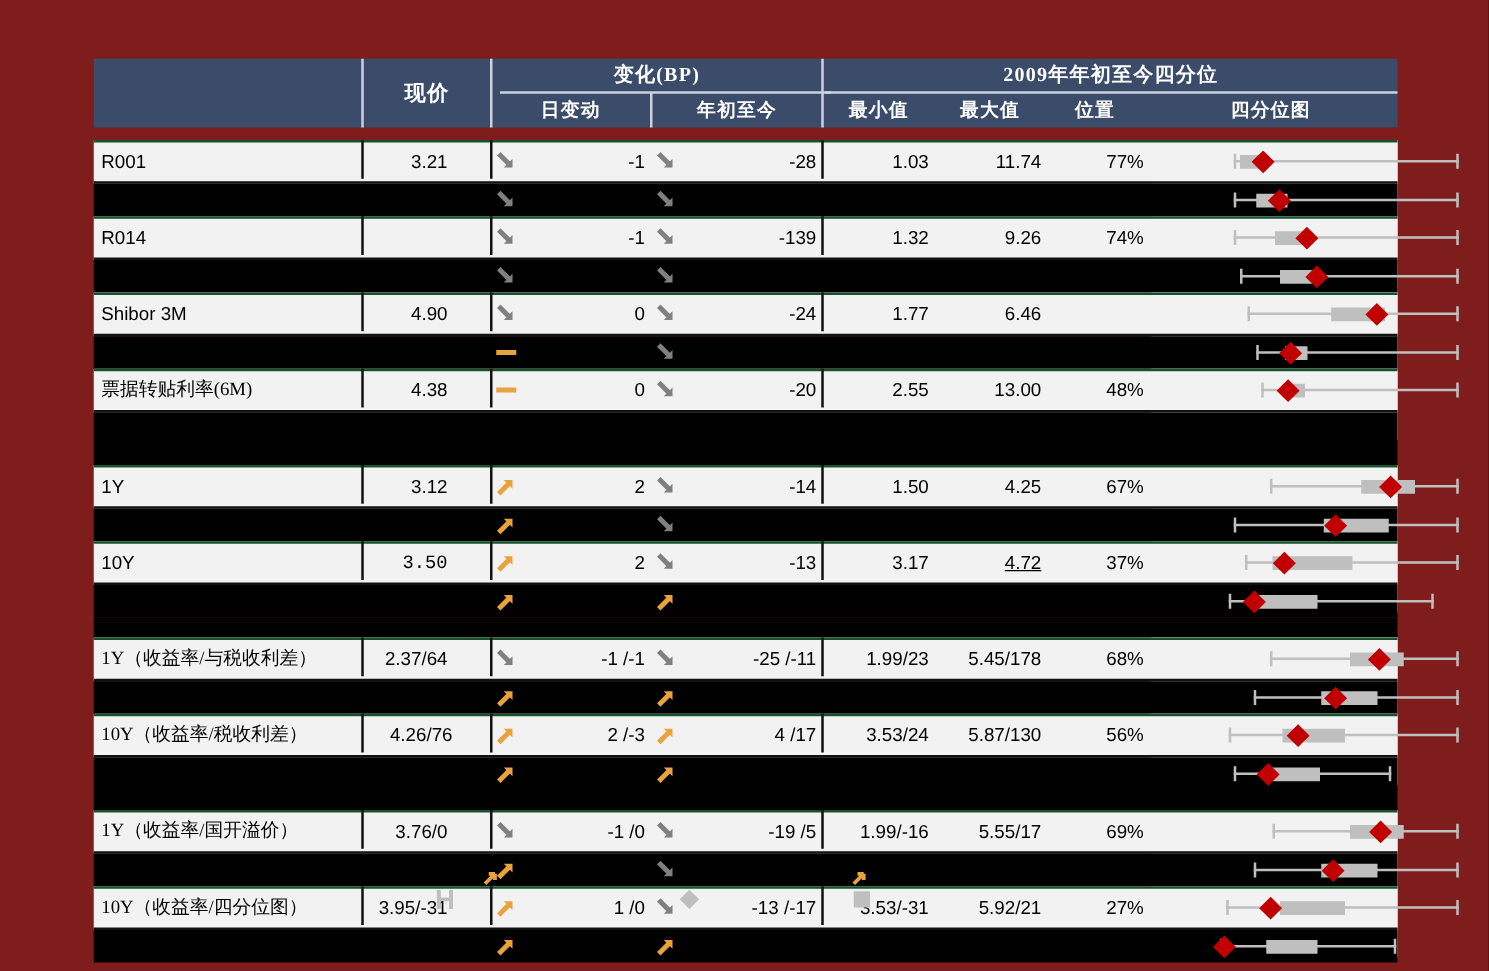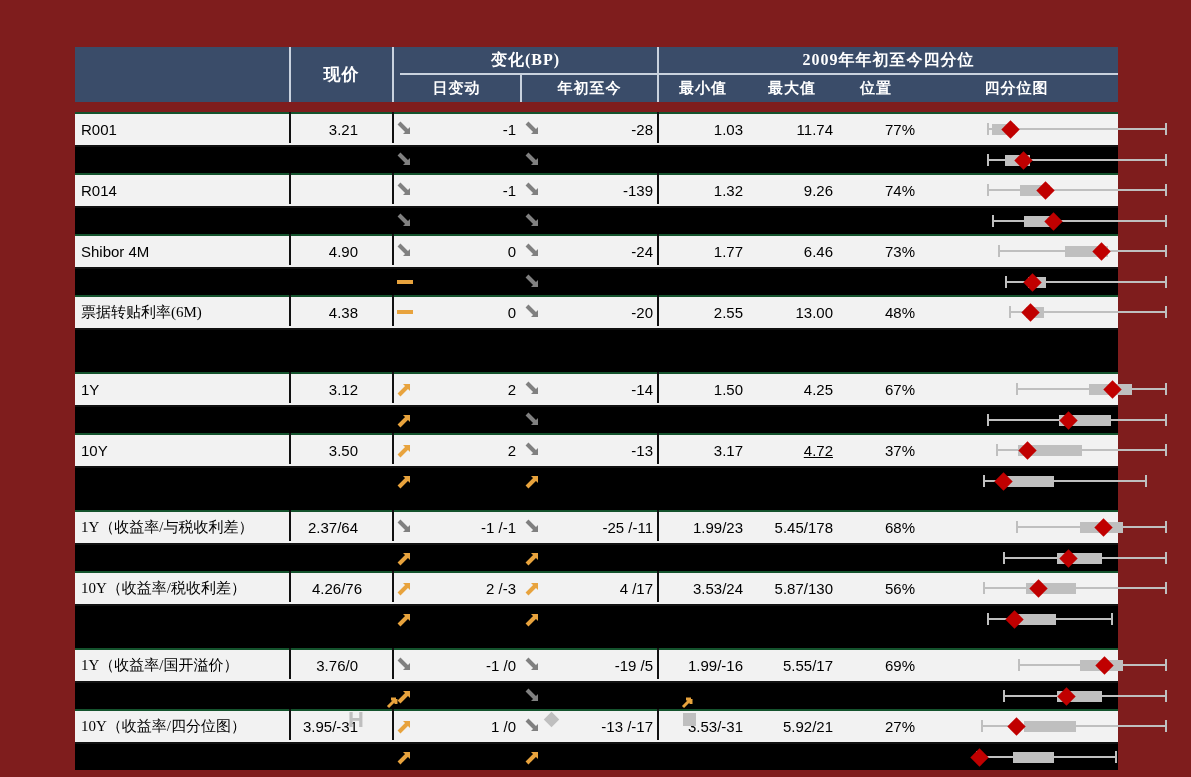--- a/index.html
+++ b/index.html
@@ -182,39 +182,38 @@
             <div class="cap" style="left:9px;"></div>
             <div class="cap" style="left:182px;"></div>
             <div class="box" style="left:41px;width:32px;"></div>
             <div class="dia" style="left:64px;"></div>
           </div>
         </div>
         <div class="row">
           <div class="sep" style="left:214px;"></div>
           <div class="sep" style="left:317px;"></div>
           <div class="sep" style="left:582px;"></div>
-          <div class="cellv name" style="left:6px;">Shibor 4M</div>
+          <div class="cellv name" style="left:6px;">Shibor 3M</div>
           <div class="cellv num" style="left:0;width:283px;">4.90</div>
           <div class="arrow" style="left:320px;top:5px;">
             <svg width="20" height="20" viewBox="0 0 20 20">
               <path d="M4 4 L13 13" stroke="#808080" stroke-width="4" fill="none"></path>
               <path d="M15 15 L15 8 L8 15 Z" fill="#808080"></path>
             </svg>
           </div>
           <div class="cellv num" style="left:0;width:441px;">0</div>
           <div class="arrow" style="left:448px;top:5px;">
             <svg width="20" height="20" viewBox="0 0 20 20">
               <path d="M4 4 L13 13" stroke="#808080" stroke-width="4" fill="none"></path>
               <path d="M15 15 L15 8 L8 15 Z" fill="#808080"></path>
             </svg>
           </div>
           <div class="cellv num" style="left:0;width:578px;">-24</div>
           <div class="cellv num" style="left:0;width:668px;">1.77</div>
           <div class="cellv num" style="left:0;width:758px;">6.46</div>
-          <div class="cellv num" style="left:0;width:840px;">73%</div>
         </div>
         <div style="position:absolute;left:908px;top:130px;width:186px;height:18px;">
           <div class="bp" style="left:0;top:0;width:186px;">
             <div class="whisk" style="left:15px;width:169px;"></div>
             <div class="cap" style="left:15px;"></div>
             <div class="cap" style="left:182px;"></div>
             <div class="box" style="left:82px;width:43px;"></div>
             <div class="dia" style="left:112px;"></div>
           </div>
         </div>
@@ -323,21 +322,21 @@
             <div class="cap" style="left:182px;"></div>
             <div class="box" style="left:76px;width:52px;"></div>
             <div class="dia" style="left:79px;"></div>
           </div>
         </div>
         <div class="row">
           <div class="sep" style="left:214px;"></div>
           <div class="sep" style="left:317px;"></div>
           <div class="sep" style="left:582px;"></div>
           <div class="cellv name" style="left:6px;">10Y</div>
-          <div class="cellv num" style="left:0;width:283px;">3.50</div>
+          <div class="cellv num" style="left:0;width:283px;font-family:Liberation Mono, monospace;">3.50</div>
           <div class="arrow" style="left:320px;top:5px;">
             <svg width="20" height="20" viewBox="0 0 20 20">
               <path d="M4 16 L13 7" stroke="#e8a33d" stroke-width="4" fill="none"></path>
               <path d="M15 5 L15 12 L8 5 Z" fill="#e8a33d"></path>
             </svg>
           </div>
           <div class="cellv num" style="left:0;width:441px;">2</div>
           <div class="arrow" style="left:448px;top:5px;">
             <svg width="20" height="20" viewBox="0 0 20 20">
               <path d="M4 4 L13 13" stroke="#808080" stroke-width="4" fill="none"></path>

